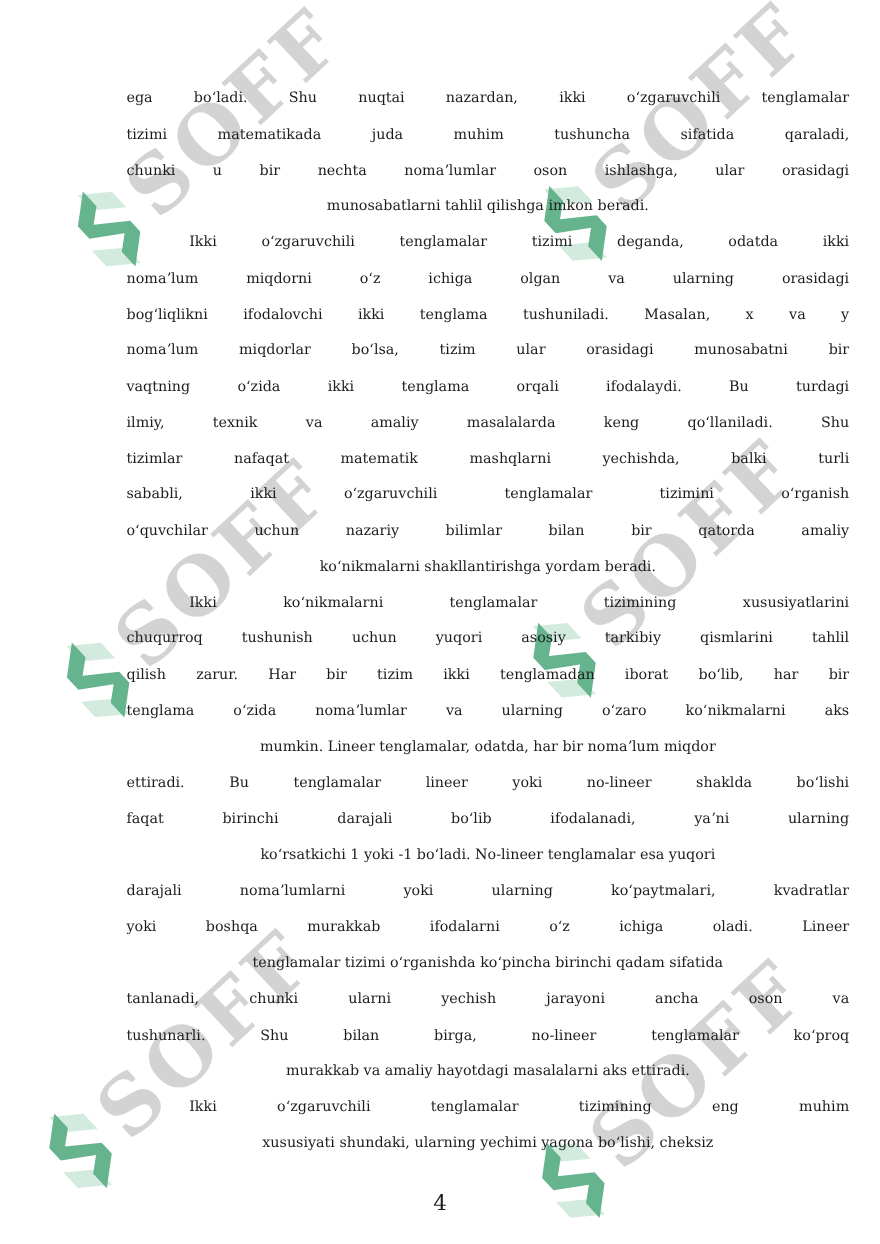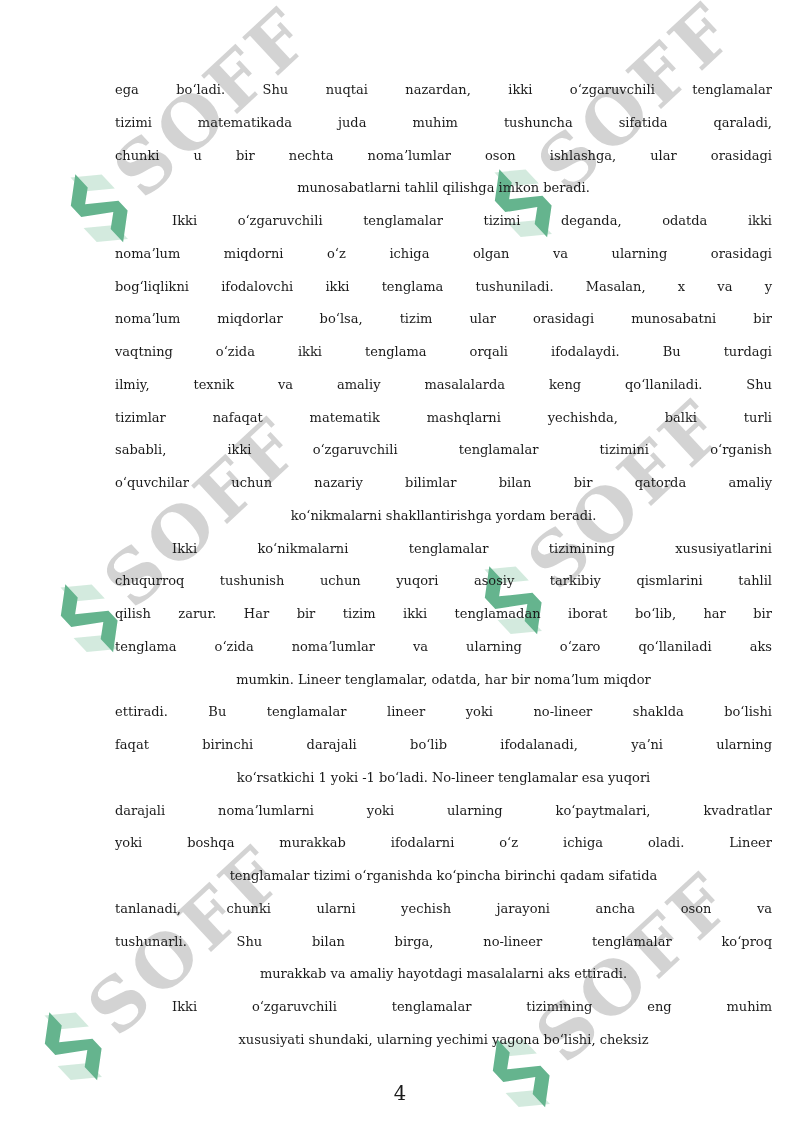--- a/index.html
+++ b/index.html
@@ -129,21 +129,21 @@
       <div class="line just">nomaʼlum miqdorlar boʻlsa, tizim ular orasidagi munosabatni bir</div>
       <div class="line just">vaqtning oʻzida ikki tenglama orqali ifodalaydi. Bu turdagi</div>
       <div class="line just">ilmiy, texnik va amaliy masalalarda keng qoʻllaniladi. Shu</div>
       <div class="line just">tizimlar nafaqat matematik mashqlarni yechishda, balki turli</div>
       <div class="line just">sababli, ikki oʻzgaruvchili tenglamalar tizimini oʻrganish</div>
       <div class="line just">oʻquvchilar uchun nazariy bilimlar bilan bir qatorda amaliy</div>
       <div class="line">koʻnikmalarni shakllantirishga yordam beradi.</div>
       <div class="line just ind">Ikki koʻnikmalarni tenglamalar tizimining xususiyatlarini</div>
       <div class="line just">chuqurroq tushunish uchun yuqori asosiy tarkibiy qismlarini tahlil</div>
       <div class="line just">qilish zarur. Har bir tizim ikki tenglamadan iborat boʻlib, har bir</div>
-      <div class="line just">tenglama oʻzida nomaʼlumlar va ularning oʻzaro qoʻllaniladi aks</div>
+      <div class="line just">tenglama oʻzida nomaʼlumlar va ularning oʻzaro koʻnikmalarni aks</div>
       <div class="line">mumkin. Lineer tenglamalar, odatda, har bir nomaʼlum miqdor</div>
       <div class="line just">ettiradi. Bu tenglamalar lineer yoki no-lineer shaklda boʻlishi</div>
       <div class="line just">faqat birinchi darajali boʻlib ifodalanadi, yaʼni ularning</div>
       <div class="line">koʻrsatkichi 1 yoki -1 boʻladi. No-lineer tenglamalar esa yuqori</div>
       <div class="line just">darajali nomaʼlumlarni yoki ularning koʻpaytmalari, kvadratlar</div>
       <div class="line just">yoki boshqa murakkab ifodalarni oʻz ichiga oladi. Lineer</div>
       <div class="line">tenglamalar tizimi oʻrganishda koʻpincha birinchi qadam sifatida</div>
       <div class="line just">tanlanadi, chunki ularni yechish jarayoni ancha oson va</div>
       <div class="line just">tushunarli. Shu bilan birga, no-lineer tenglamalar koʻproq</div>
       <div class="line">murakkab va amaliy hayotdagi masalalarni aks ettiradi.</div>

